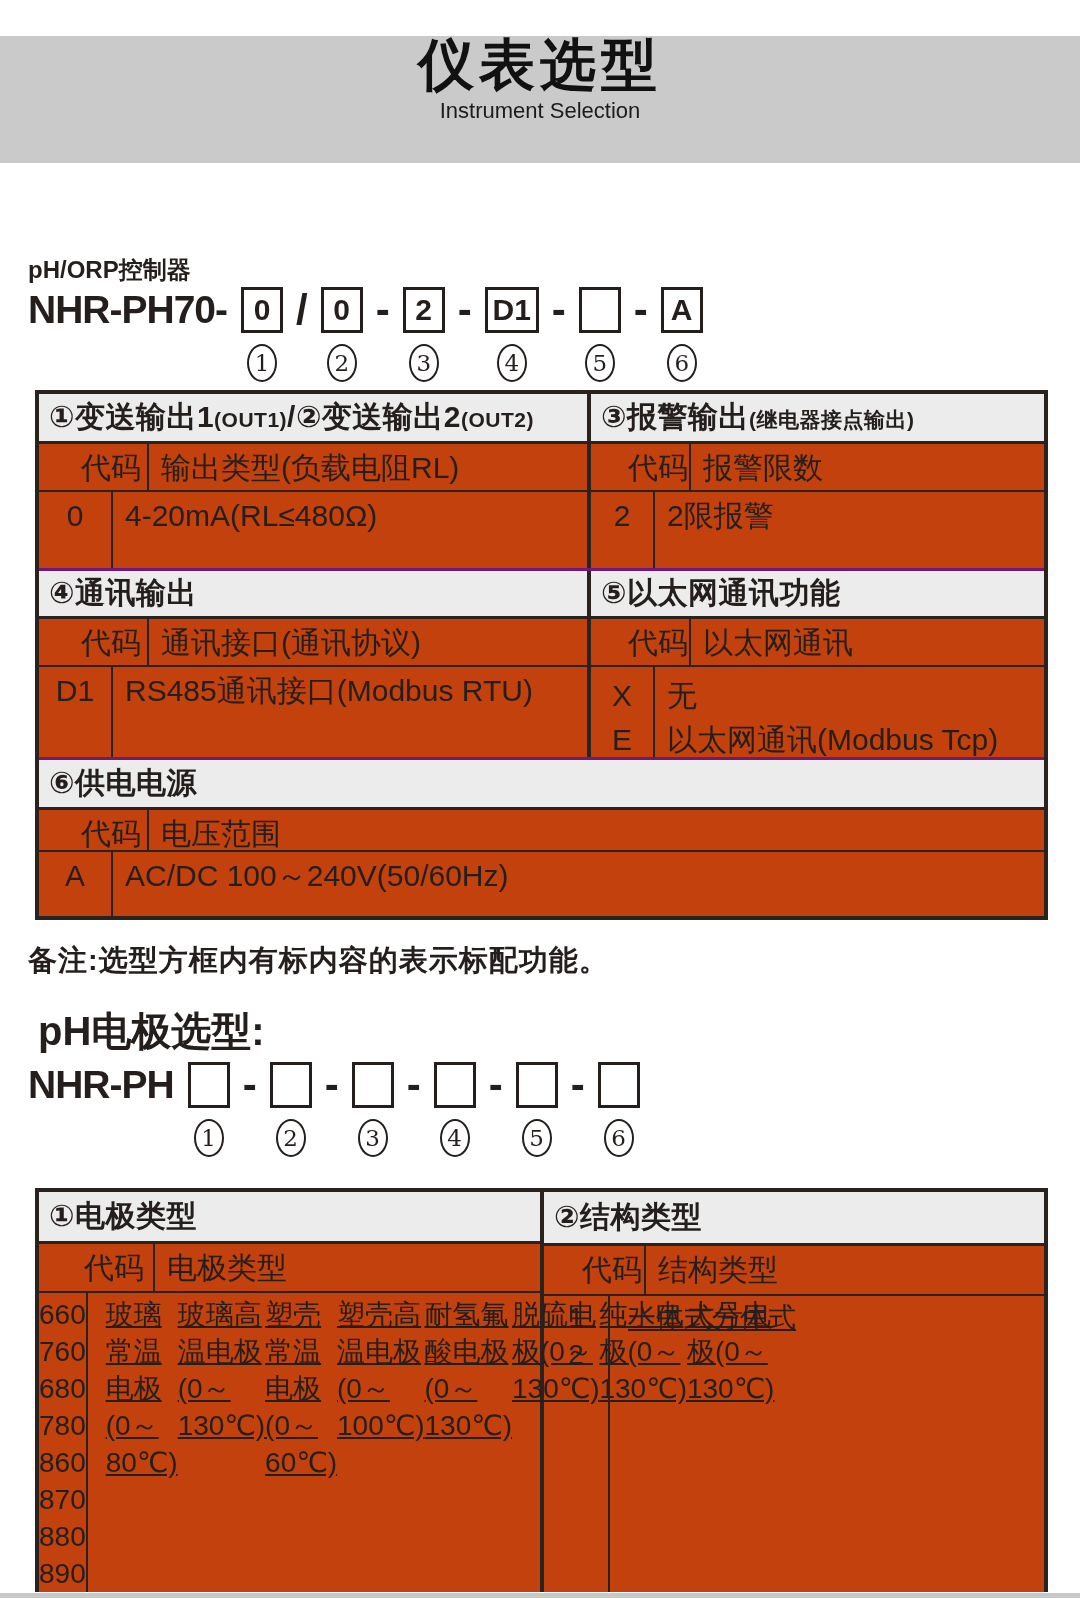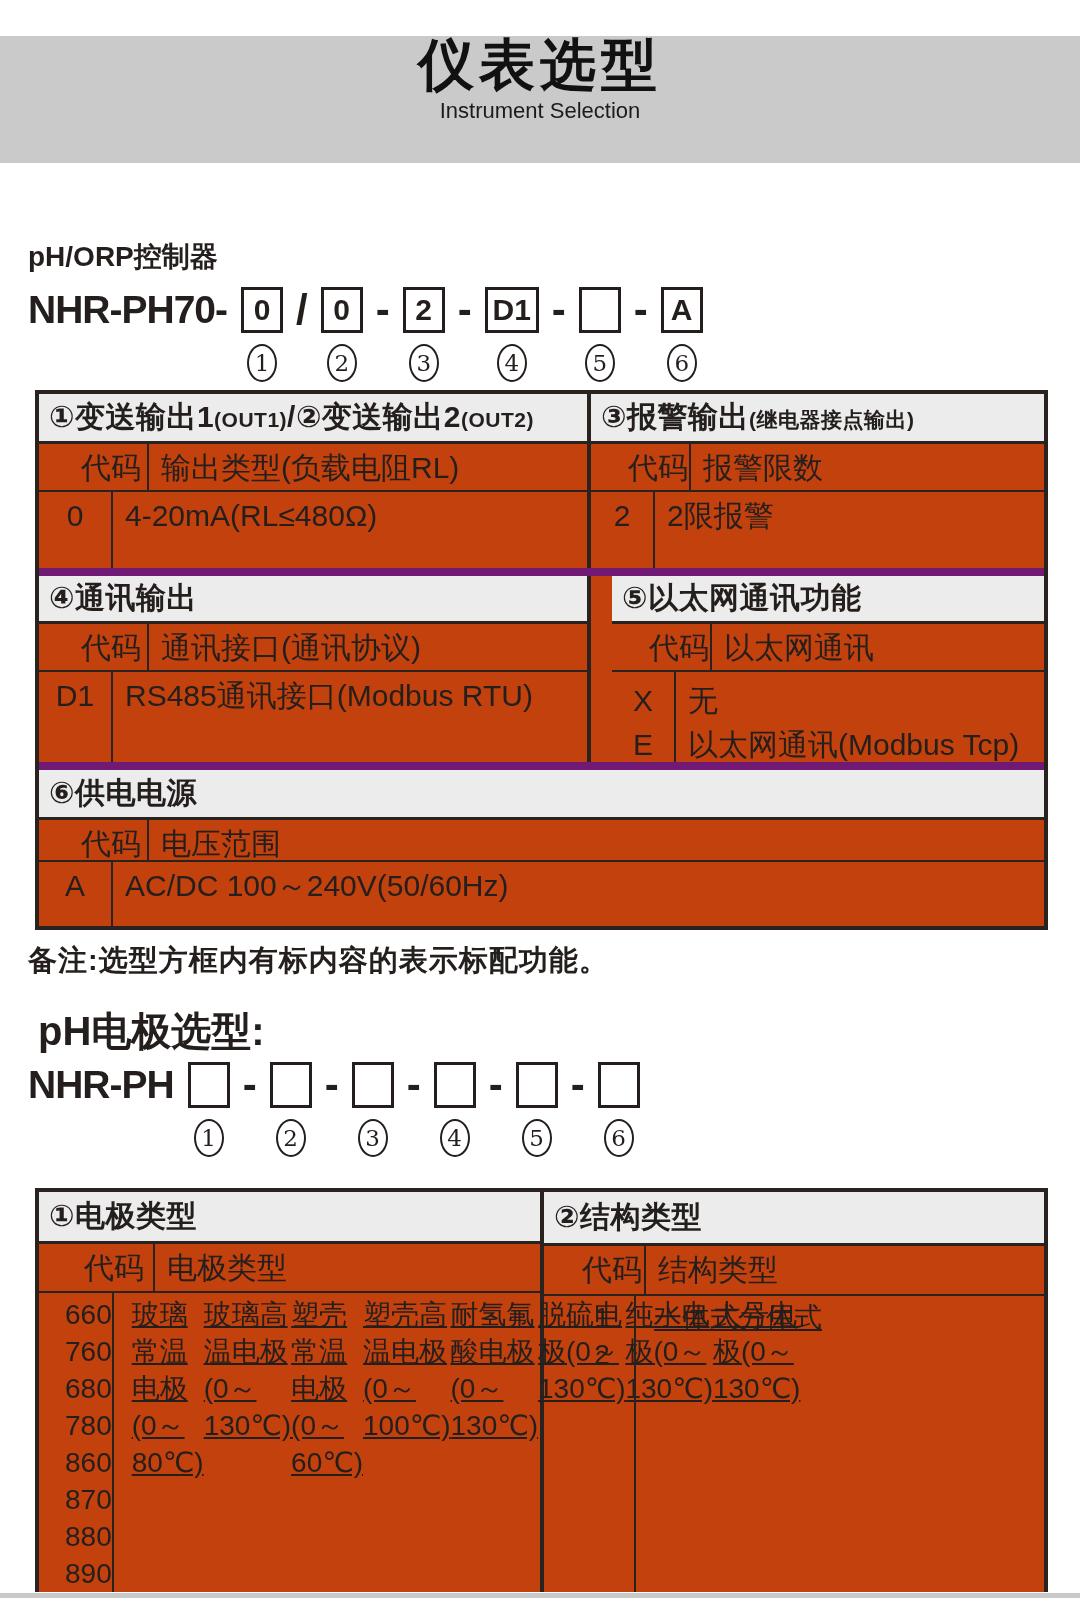--- a/index.html
+++ b/index.html
@@ -13,21 +13,21 @@
   
   .banner {
     position:absolute; left:0; top:28px; width:1080px; height:127px;
     background:#cacaca; display:flex; flex-direction:column;
     align-items:center; justify-content:flex-start;margin-top:8px;
   }
   .banner-title { font-size:56px; font-weight:bold; letter-spacing:5px; line-height:1.05; color:#111; }
   .banner-sub   { font-size:22px; margin-top:3px; color:#1c1c1c; }
 
   
-  .ctrl-heading { position:absolute; left:28px; top:238px; font-size:28px; font-weight:600; }
+  .ctrl-heading { position:absolute; left:28px; top:254px; font-size:24px; font-weight:600; }
   .elec-heading { position:absolute; left:38px; top:1004px; font-size:40px; font-weight:bold; }
   .note { position:absolute; left:28px; top:941px; font-size:29px; font-weight:bold; letter-spacing:1px; }
 
   
   .model-line { position:absolute; display:flex; align-items:flex-start; }
   #model1 { left:28px; top:287px; }
   #model2 { left:28px; top:1062px; }
   .model-prefix { font-size:39px; font-weight:bold; letter-spacing:-1px; line-height:46px; margin-right:14px; }
   .unit { display:flex; flex-direction:column; align-items:center; }
   .mbox {
@@ -46,21 +46,21 @@
     display:flex; align-items:center; justify-content:center;
     font-size:23px; font-family:"DejaVu Serif",serif;
   }
 
   
   .tbl { position:absolute; left:35px; width:1013px; border:4px solid #29221f; background:#c2410c; }
   #table1 { top:390px; }
   #table2 { top:1188px; height:404px; border-bottom:none; }
 
   .band { display:flex; }
-  .band + .band { border-top:8px solid #701a75;gap:21px; }
+  .band + .band { border-top:3px solid #701a75; }
   .b-left  { border-right:4px solid #29221f; }
   #table1 .b-left { width:552px; }
   #table2 .b-left { width:505px; }
   .b-right { flex:1; }
 
   .sec-h {
     background:#ececec; border-bottom:3px solid #29221f;
     display:flex; align-items:center; padding-left:10px;
     font-size:30px; font-weight:bold; letter-spacing:0.5px;
   }
@@ -77,21 +77,21 @@
   .w74 { width:74px; } .w64 { width:64px; } .w80 { width:80px; } .w66 { width:66px; }
   .desc-cell { flex:1; display:flex; flex-direction:column; padding:7px 0 0 12px; }
   .line2 .code-cell span, .line2 .desc-cell span { line-height:44px; }
   .code-cell span { line-height:34px; }
   .desc-cell span { line-height:34px; }
 
   
   .t2-data { display:flex; flex:1; font-size:28px; }
   .t2-codes {
     border-right:2px solid #29221f; display:flex; flex-direction:column;
-    align-items:center; padding-top:3px;margin-left:26px;
+    align-items:center; padding-top:3px;
   }
   .t2-codes span { line-height:37px; }
   .t2-descs { flex:1; display:flex; flex-direction:row; padding:3px 0 0 18px;text-decoration:underline; }
   .t2-descs span { line-height:37px; }
   .t2-col { display:flex; flex-direction:column; height:100%; }
 
   .bottom-strip { position:absolute; left:0; top:1593px; width:1080px; height:5px; background:#c9c9c9; }
 </style>
 </head>
 <body>

